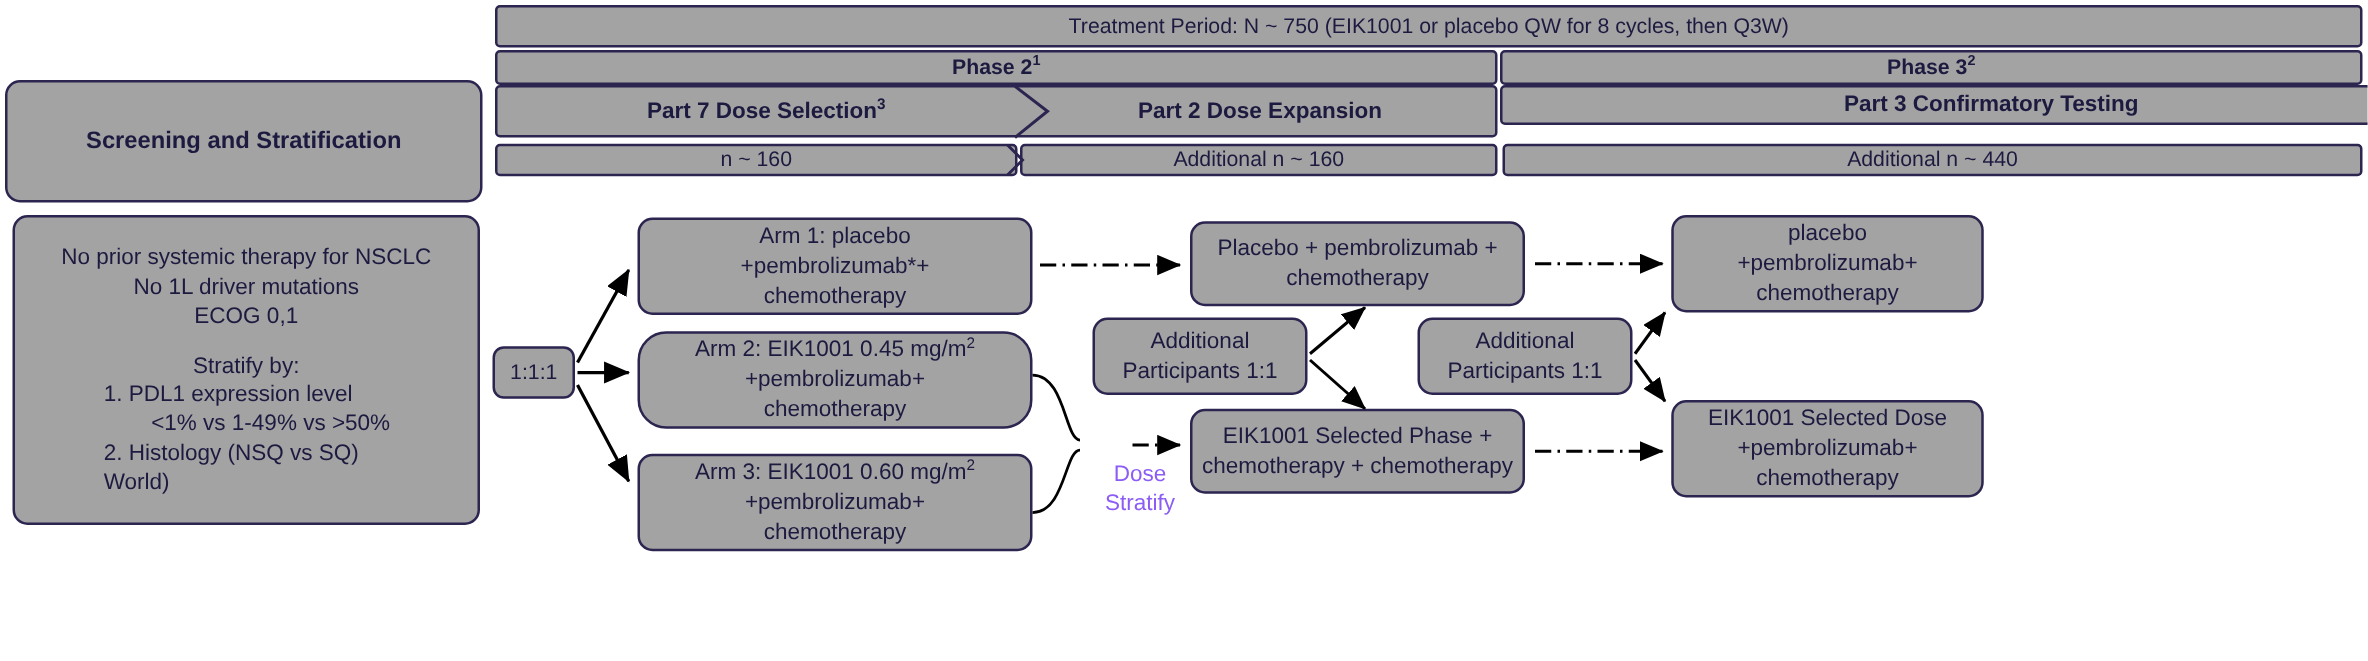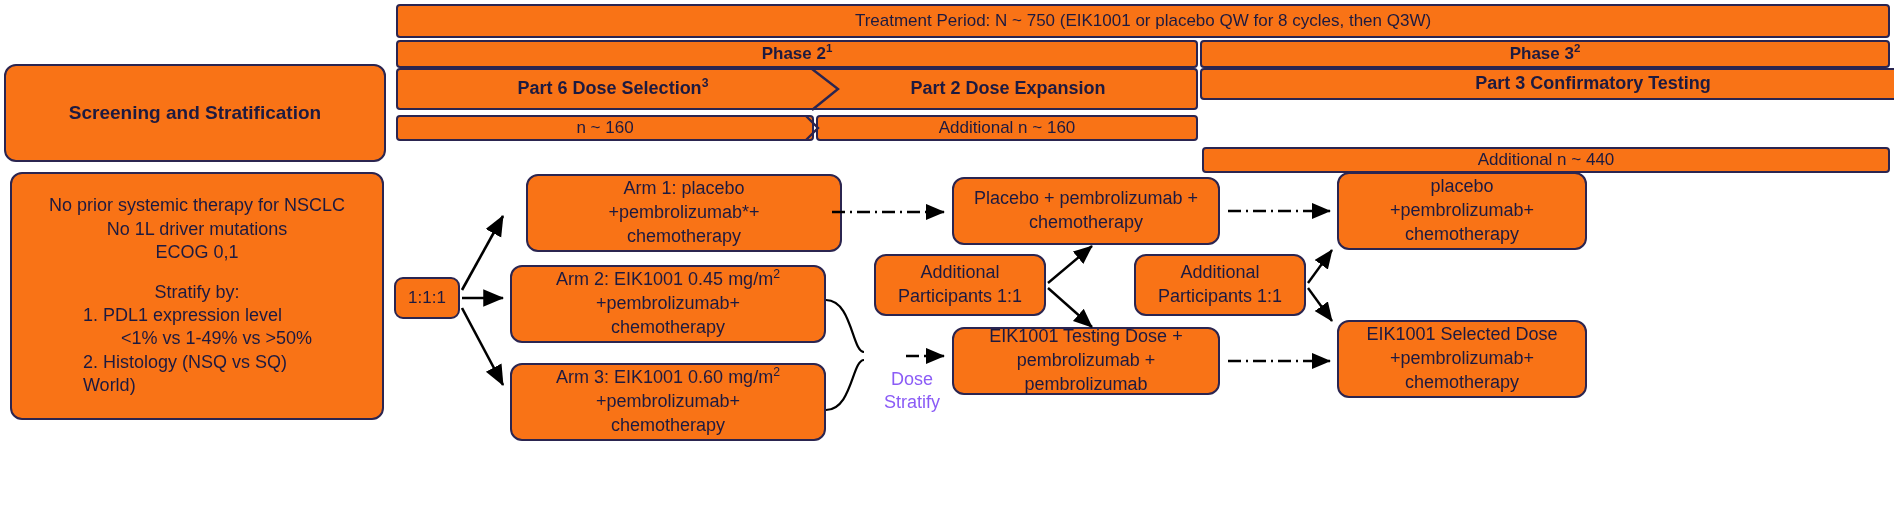--- a/index.html
+++ b/index.html
@@ -4,21 +4,21 @@
 <style>
   html,body{margin:0;padding:0;background:#ffffff;}
   body{width:1894px;height:529px;position:relative;overflow:hidden;
        font-family:"Liberation Sans","DejaVu Sans",sans-serif;
        color:#262144;}
   .abs{position:absolute;box-sizing:border-box;}
 
   
   .box{
     position:absolute;box-sizing:border-box;
-    border:2.4px solid #2b2550;border-radius:12px;background:#f97316;
+    border:2.4px solid #2b2550;border-radius:12px;background:#a3a3a3;
     display:flex;align-items:center;justify-content:center;
     text-align:center;line-height:1.32;color:#1d1a40;
   }
   .hdr{font-weight:bold;}
   .t17{font-size:17px;}
   .t18{font-size:18px;}
   .t19{font-size:19px;}
 
   
   .band{border-radius:4px;}
@@ -48,42 +48,42 @@
 </div>
 
 <div class="box band hdr t17" style="left:1200px;top:40px;width:690px;height:28px;">
   <span>
     <span>Phase 3</span><sup>2</sup>
   </span>
 </div>
 
 <div class="box band hdr t18" style="left:396px;top:68px;width:802px;height:42px;justify-content:flex-start;">
   <span style="width:430px;text-align:center;">
-    <span>Part 6 Dose Selection</span><sup>3</sup>
+    <span>Part 7 Dose Selection</span><sup>3</sup>
   </span>
 </div>
 <div class="box band hdr t18" style="left:396px;top:68px;width:802px;height:42px;border:none;justify-content:flex-end;background:transparent;">
   <span style="width:380px;">
     <span>Part 2 Dose Expansion</span>
   </span>
 </div>
 
 <div class="box band hdr t18" style="left:1200px;top:68px;width:786px;height:32px;">
   <span>
     <span>Part 3 Confirmatory Testing</span>
   </span>
 </div>
 
 <div class="box band t17" style="left:396px;top:115px;width:418px;height:26px;">
   <span>n ~ 160</span>
 </div>
 <div class="box band t17" style="left:816px;top:115px;width:382px;height:26px;">
   <span>Additional  n ~ 160</span>
 </div>
-<div class="box band t17" style="left:1202px;top:115px;width:688px;height:26px;margin-top:32px;">
+<div class="box band t17" style="left:1202px;top:115px;width:688px;height:26px;">
   <span>Additional n ~ 440</span>
 </div>
 
 <div class="box hdr t19" style="left:4px;top:64px;width:382px;height:98px;">
   <span>Screening and Stratification</span>
 </div>
 
 <div class="box" style="left:10px;top:172px;width:374px;height:248px;">
   <span class="stratwrap">
     <span class="ctr">No prior systemic therapy for NSCLC</span>
@@ -95,29 +95,29 @@
     <span class="lst" style="padding-left:72px;">&lt;1% vs 1-49% vs &gt;50%</span>
     <span class="lst">2. Histology  (NSQ vs SQ)</span>
     <span class="lst">World)</span>
   </span>
 </div>
 
 <div class="box t17" style="left:394px;top:277px;width:66px;height:42px;border-radius:9px;">
   <span>1:1:1</span>
 </div>
 
-<div class="box t18" style="left:510px;top:174px;width:316px;height:78px;margin-left:16px;">
+<div class="box t18" style="left:510px;top:174px;width:316px;height:78px;">
   <span>
     <span class="ctr">Arm 1: placebo</span>
     <span class="ctr">+pembrolizumab*+</span>
     <span class="ctr">chemotherapy</span>
   </span>
 </div>
 
-<div class="box t18" style="left:510px;top:265px;width:316px;height:78px;">
+<div class="box t18" style="left:510px;top:265px;width:316px;height:78px;border-radius:23px;">
   <span>
     <span class="ctr"><span>Arm 2: EIK1001 0.45 mg/m</span><sup>2</sup></span>
     <span class="ctr">+pembrolizumab+</span>
     <span class="ctr">chemotherapy</span>
   </span>
 </div>
 
 <div class="box t18" style="left:510px;top:363px;width:316px;height:78px;">
   <span>
     <span class="ctr"><span>Arm 3: EIK1001 0.60 mg/m</span><sup>2</sup></span>
@@ -133,22 +133,22 @@
 
 <div class="box t18" style="left:952px;top:177px;width:268px;height:68px;">
   <span>
     <span class="ctr">Placebo + pembrolizumab +</span>
     <span class="ctr">chemotherapy</span>
   </span>
 </div>
 
 <div class="box t18" style="left:952px;top:327px;width:268px;height:68px;">
   <span>
-    <span class="ctr">EIK1001 Testing Dose +</span>
-    <span class="ctr">pembrolizumab + pembrolizumab</span>
+    <span class="ctr">EIK1001 Selected Phase +</span>
+    <span class="ctr">chemotherapy + chemotherapy</span>
   </span>
 </div>
 
 <div class="box t18" style="left:874px;top:254px;width:172px;height:62px;">
   <span>
     <span class="ctr">Additional</span>
     <span class="ctr">Participants 1:1</span>
   </span>
 </div>
 

